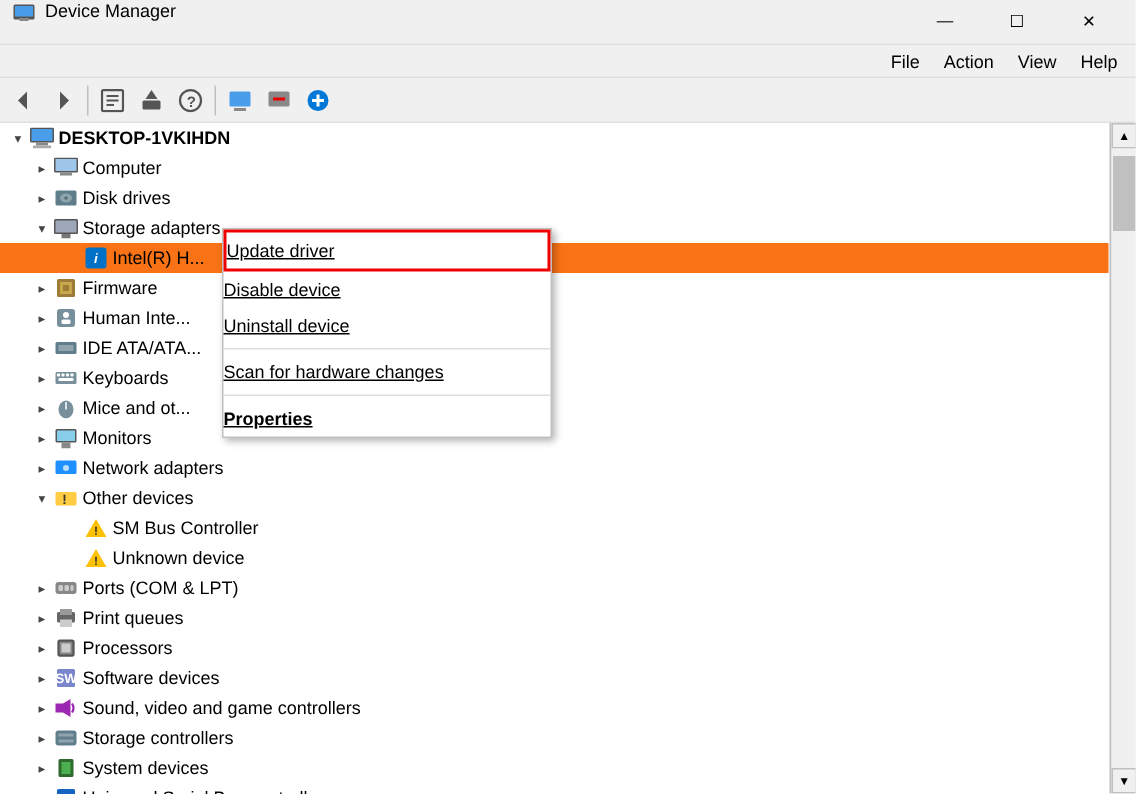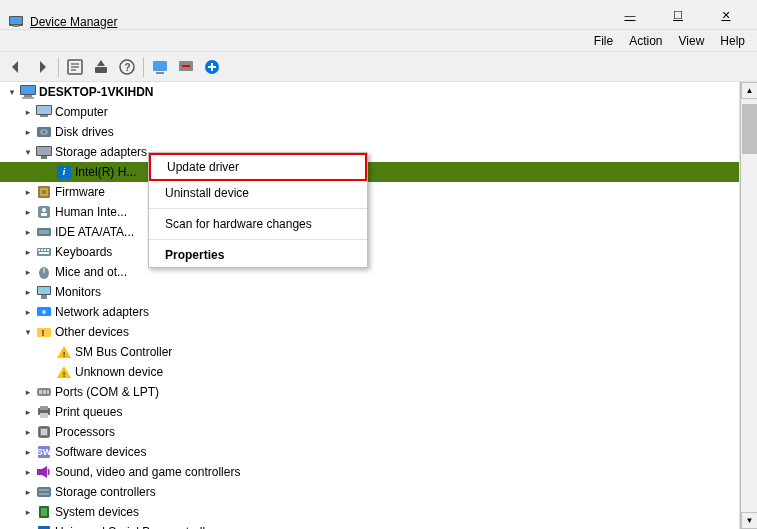--- a/index.html
+++ b/index.html
@@ -10,25 +10,24 @@
       width: 757px;
       height: 529px;
       overflow: hidden;
     }
 
     
     .title-bar {
       background: #f0f0f0;
       height: 30px;
       display: flex;
-      align-items: flex-end;
+      align-items: flex-start;
       padding: 0 8px;
       border-bottom: 1px solid #dfdfdf;
       user-select: none;
-      text-decoration: underline;
     }
     .title-bar-icon {
       width: 16px;
       height: 16px;
       margin-right: 6px;
       display: flex;
       align-items: center;
       justify-content: center;
     }
     .title-bar-text {
@@ -148,21 +147,21 @@
 
     
     .tree-item {
       display: flex;
       align-items: center;
       height: 20px;
       padding-left: 4px;
       cursor: pointer;
       white-space: nowrap;
     }
-    .tree-item.selected { background: #4d7c0f; }
+    .tree-item.selected { background: #f97316; }
 
     .expand-btn {
       width: 16px;
       height: 16px;
       display: flex;
       align-items: center;
       justify-content: center;
       font-size: 9px;
       color: #444;
       flex-shrink: 0;
@@ -201,23 +200,24 @@
       position: absolute;
       top: 70px;
       left: 148px;
       width: 220px;
       background: white;
       border: 1px solid #c0c0c0;
       box-shadow: 2px 2px 5px rgba(0,0,0,0.3);
       z-index: 100;
     }
     .context-menu-item {
-      padding: 5px 16px;
+      padding: 5px 0;
       cursor: pointer;
       white-space: nowrap;
+      text-decoration: underline;
     }
     .context-menu-item.update-driver {
       border: 2px solid #e00;
       color: #000;
       font-weight: normal;
     }
     .context-menu-item.bold {
       font-weight: bold;
     }
     .context-menu-separator {
@@ -586,20 +586,23 @@
             <rect x="2" y="1" width="12" height="12" rx="1" fill="#1565c0"></rect>
             <text x="8" y="10" text-anchor="middle" font-size="8" fill="white" font-weight="bold">USB</text>
           </svg>
       </span>
       <span>Universal Serial Bus controllers</span>
     </div>
 
     <div class="context-menu">
       <div class="context-menu-item update-driver">
         <span>Update driver</span>
+      </div>
+      <div class="context-menu-item">
+        <span>Disable device</span>
       </div>
       <div class="context-menu-item">
         <span>Uninstall device</span>
       </div>
       <div class="context-menu-separator"></div>
       <div class="context-menu-item">
         <span>Scan for hardware changes</span>
       </div>
       <div class="context-menu-separator"></div>
       <div class="context-menu-item bold">

